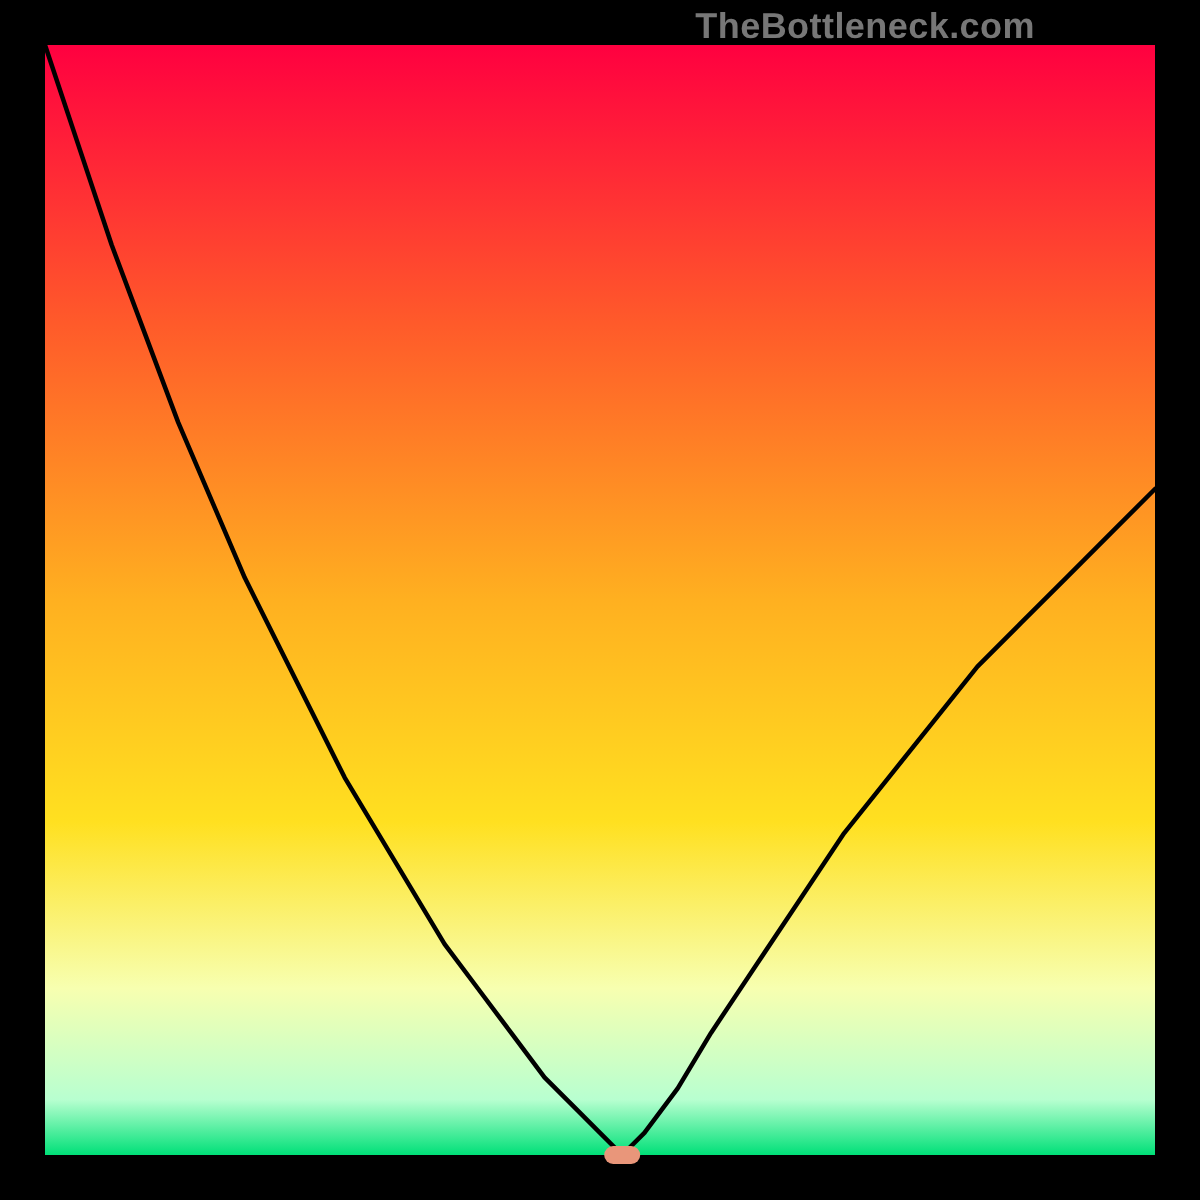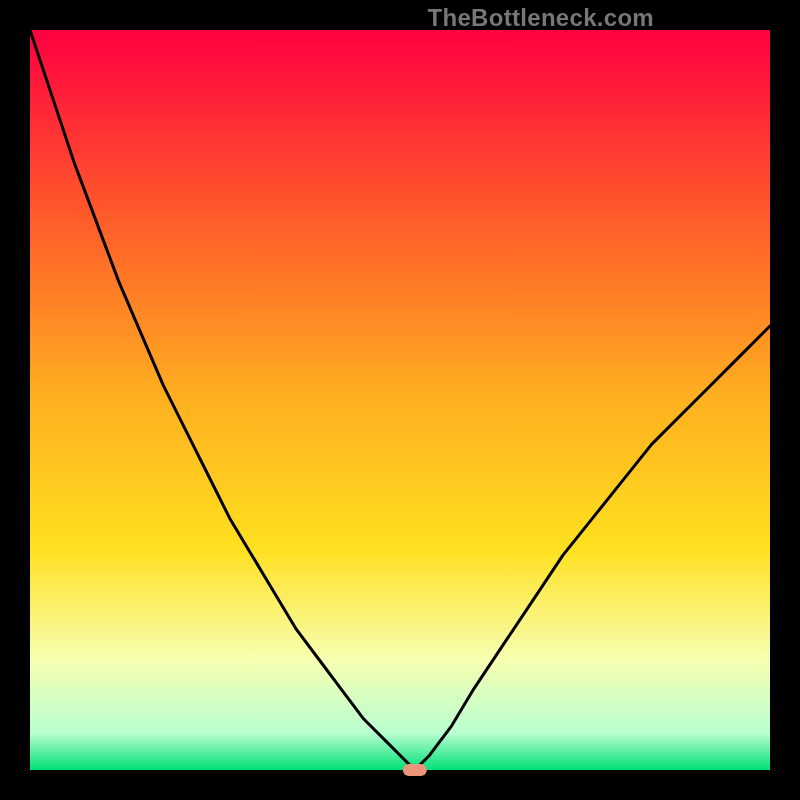--- a/index.html
+++ b/index.html
@@ -9,20 +9,21 @@
     height: 800px;
     background: #000;
     overflow: hidden;
     font-family: Arial, Helvetica, sans-serif;
   }
   .outer {
     position: relative;
     width: 666px;
     height: 800px;
     background: #000;
+    padding-left: 36px;
   }
   .watermark {
     position: absolute;
     top: 4px;
     right: 12px;
     color: #777;
     font-size: 24px;
     font-weight: 600;
     letter-spacing: 0.3px;
     z-index: 20;

